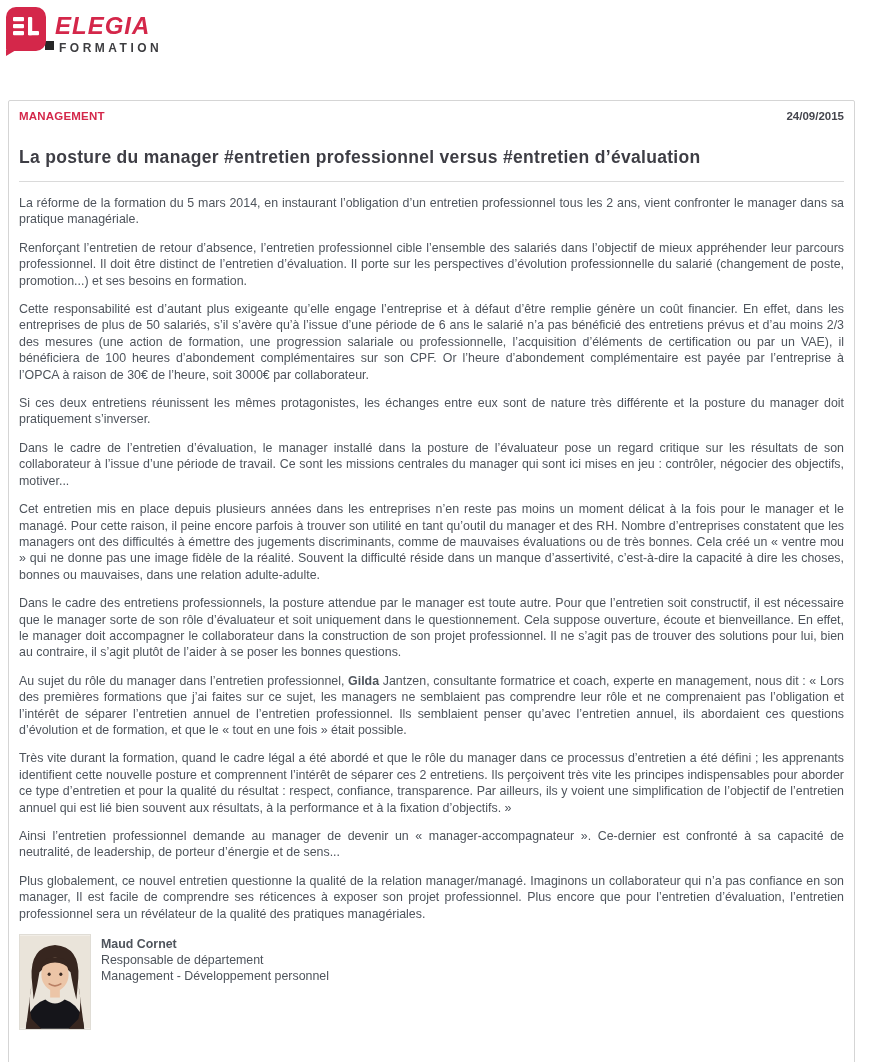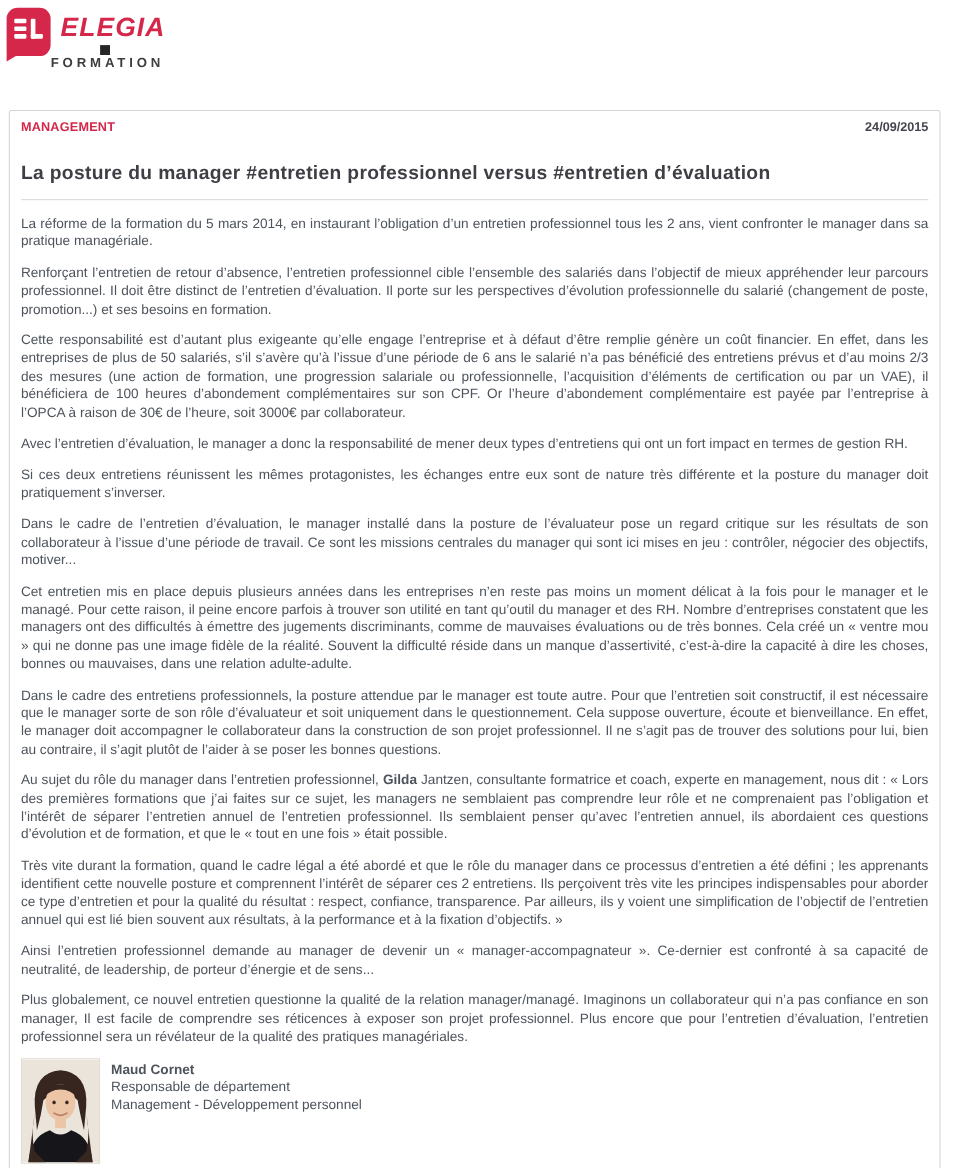--- a/index.html
+++ b/index.html
@@ -18,21 +18,21 @@
   }
   .logo-badge::after {
     content: ""; position: absolute; left: 0; bottom: -5px;
     width: 0; height: 0; border-left: 10px solid #d4274a; border-bottom: 6px solid transparent;
   }
   .logo-text { margin-left: 9px; }
   .brand-name {
     color: #d4274a; font-weight: bold; font-size: 24px; letter-spacing: 1px;
     line-height: 26px; margin-top: 6px; font-style: italic;
   }
-  .tagline-row { display: flex; align-items: center; margin-top: 2px; margin-left: -10px; flex-direction: column; }
+  .tagline-row { display: flex; margin-top: 2px; margin-left: -10px; }
   .tagline-square { width: 9px; height: 9px; background: #262626; margin-right: 5px; }
   .tagline { color: #3d3d40; font-weight: bold; font-size: 12px; letter-spacing: 3.5px; }
 
   
   .card {
     position: absolute; left: 8px; top: 100px; width: 847px; height: 1100px;
     border: 1px solid #d5d5d5; border-radius: 2px; background: #fff;
     padding: 9px 10px 0 10px;
   }
   .meta-row { display: flex; justify-content: space-between; align-items: baseline; }
@@ -90,21 +90,20 @@
   </div>
 
   <h1 class="title">La posture du manager #entretien professionnel versus #entretien d’évaluation</h1>
 
   <hr class="divider">
 
   <div class="body-text" id="article-body">
       <p><span>La réforme de la formation du 5 mars 2014, en instaurant l’obligation d’un entretien professionnel tous les 2 ans, vient confronter le manager dans sa pratique managériale.</span></p>
       <p><span>Renforçant l’entretien de retour d’absence, l’entretien professionnel cible l’ensemble des salariés dans l’objectif de mieux appréhender leur parcours professionnel.  Il doit être distinct de l’entretien d’évaluation. Il porte sur les perspectives d’évolution professionnelle du salarié (changement de poste, promotion...) et ses besoins en formation.</span></p>
       <p><span>Cette responsabilité est d’autant plus exigeante qu’elle engage l’entreprise et à défaut d’être remplie génère un coût financier. En effet, dans les entreprises de plus de 50 salariés, s’il s’avère qu’à l’issue d’une période de 6 ans le salarié n’a pas bénéficié des entretiens prévus et d’au moins 2/3 des mesures (une action de formation, une progression salariale ou professionnelle, l’acquisition d’éléments de certification ou par un VAE), il bénéficiera de 100 heures d’abondement complémentaires sur son CPF. Or l’heure d’abondement complémentaire est payée par l’entreprise à l’OPCA à raison de 30€ de l’heure, soit 3000€ par collaborateur.</span></p>
-      <p><span>Avec l’entretien d’évaluation, le manager a donc la responsabilité de mener deux types d’entretiens qui ont un fort impact en termes de gestion RH.</span></p>
       <p><span>Si ces deux entretiens réunissent les mêmes protagonistes, les échanges entre eux sont de nature très différente et la posture du manager doit pratiquement s’inverser.</span></p>
       <p><span>Dans le cadre de l’entretien d’évaluation, le manager installé dans la posture de l’évaluateur pose un regard critique sur les résultats de son collaborateur à l’issue d’une période de travail. Ce sont les missions centrales du manager qui sont ici mises en jeu : contrôler, négocier des objectifs, motiver...</span></p>
       <p><span>Cet entretien mis en place depuis plusieurs années dans les entreprises n’en reste pas moins un moment délicat à la fois pour le manager et le managé. Pour cette raison, il peine encore parfois à trouver  son utilité en tant qu’outil du manager et des RH. Nombre d’entreprises constatent que les managers ont des difficultés à émettre des jugements discriminants, comme de mauvaises évaluations ou de très bonnes.  Cela créé un « ventre mou » qui ne donne pas une image fidèle de la réalité. Souvent la difficulté réside dans un manque d’assertivité, c’est-à-dire la capacité à dire les choses, bonnes ou mauvaises, dans une relation adulte-adulte.</span></p>
       <p><span>Dans le cadre des entretiens professionnels, la posture attendue par le manager est toute autre. Pour que l’entretien soit constructif, il est nécessaire que le manager sorte de son rôle d’évaluateur et soit uniquement dans le questionnement. Cela suppose ouverture, écoute et bienveillance. En effet, le manager doit accompagner le collaborateur dans la construction de son projet professionnel. Il ne s’agit pas de trouver des solutions pour lui, bien au contraire, il s’agit plutôt de l’aider à se poser les bonnes questions.</span></p>
       <p><span>Au sujet du rôle du manager dans l’entretien professionnel, </span><b>Gilda</b><span> Jantzen, consultante formatrice et coach, experte en management, nous dit : « Lors des premières formations que j’ai faites sur ce sujet, les managers ne semblaient pas comprendre leur rôle et ne comprenaient pas l’obligation et l’intérêt de séparer l’entretien annuel de l’entretien professionnel. Ils semblaient penser qu’avec l’entretien annuel, ils abordaient ces questions d’évolution et de formation, et que le « tout en une fois » était possible.</span></p>
       <p><span>Très vite durant la formation, quand le cadre légal a été  abordé et que le rôle du manager dans ce processus d’entretien a été défini ; les apprenants identifient cette nouvelle posture et comprennent l’intérêt de séparer ces 2 entretiens.  Ils perçoivent très vite les principes indispensables pour aborder ce type d’entretien et pour la qualité du résultat : respect, confiance, transparence. Par ailleurs, ils y voient une simplification de l’objectif de l’entretien annuel qui est lié bien souvent aux résultats, à la performance et à la fixation d’objectifs. »</span></p>
       <p><span>Ainsi l’entretien professionnel demande au manager de devenir un « manager-accompagnateur ». Ce-dernier est  confronté à sa capacité de  neutralité, de leadership, de porteur d’énergie et de sens...</span></p>
       <p><span>Plus globalement, ce nouvel entretien questionne la qualité de la relation manager/managé. Imaginons un collaborateur qui n’a pas confiance en son manager, Il est facile de comprendre ses réticences à exposer son projet professionnel. Plus encore que pour l’entretien d’évaluation, l’entretien professionnel sera un révélateur de la qualité des pratiques managériales.</span></p>
     </div>
 

